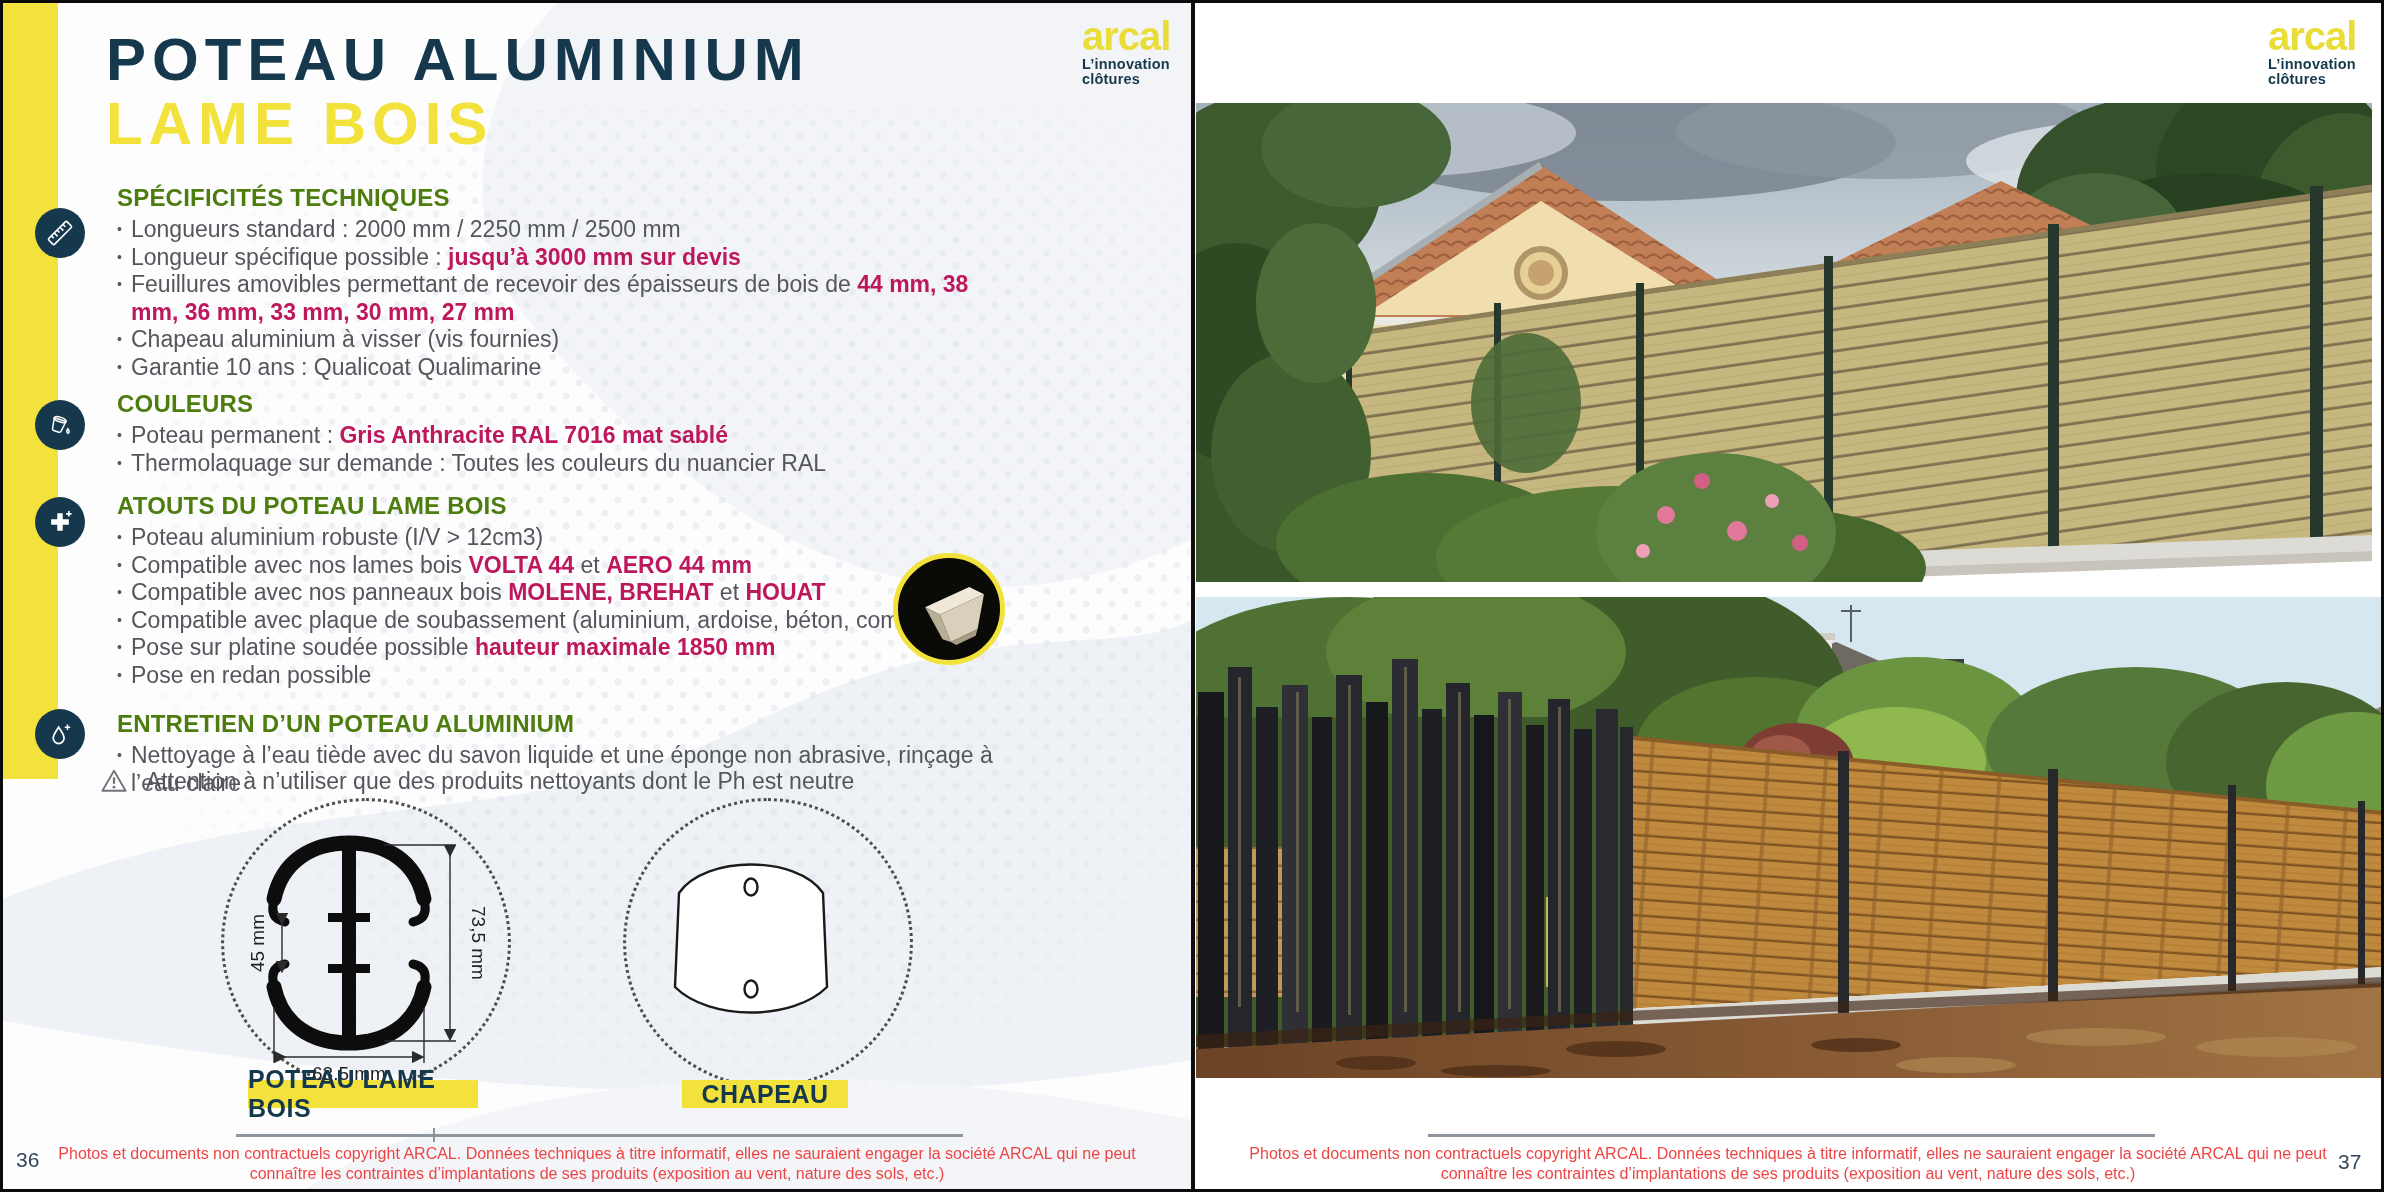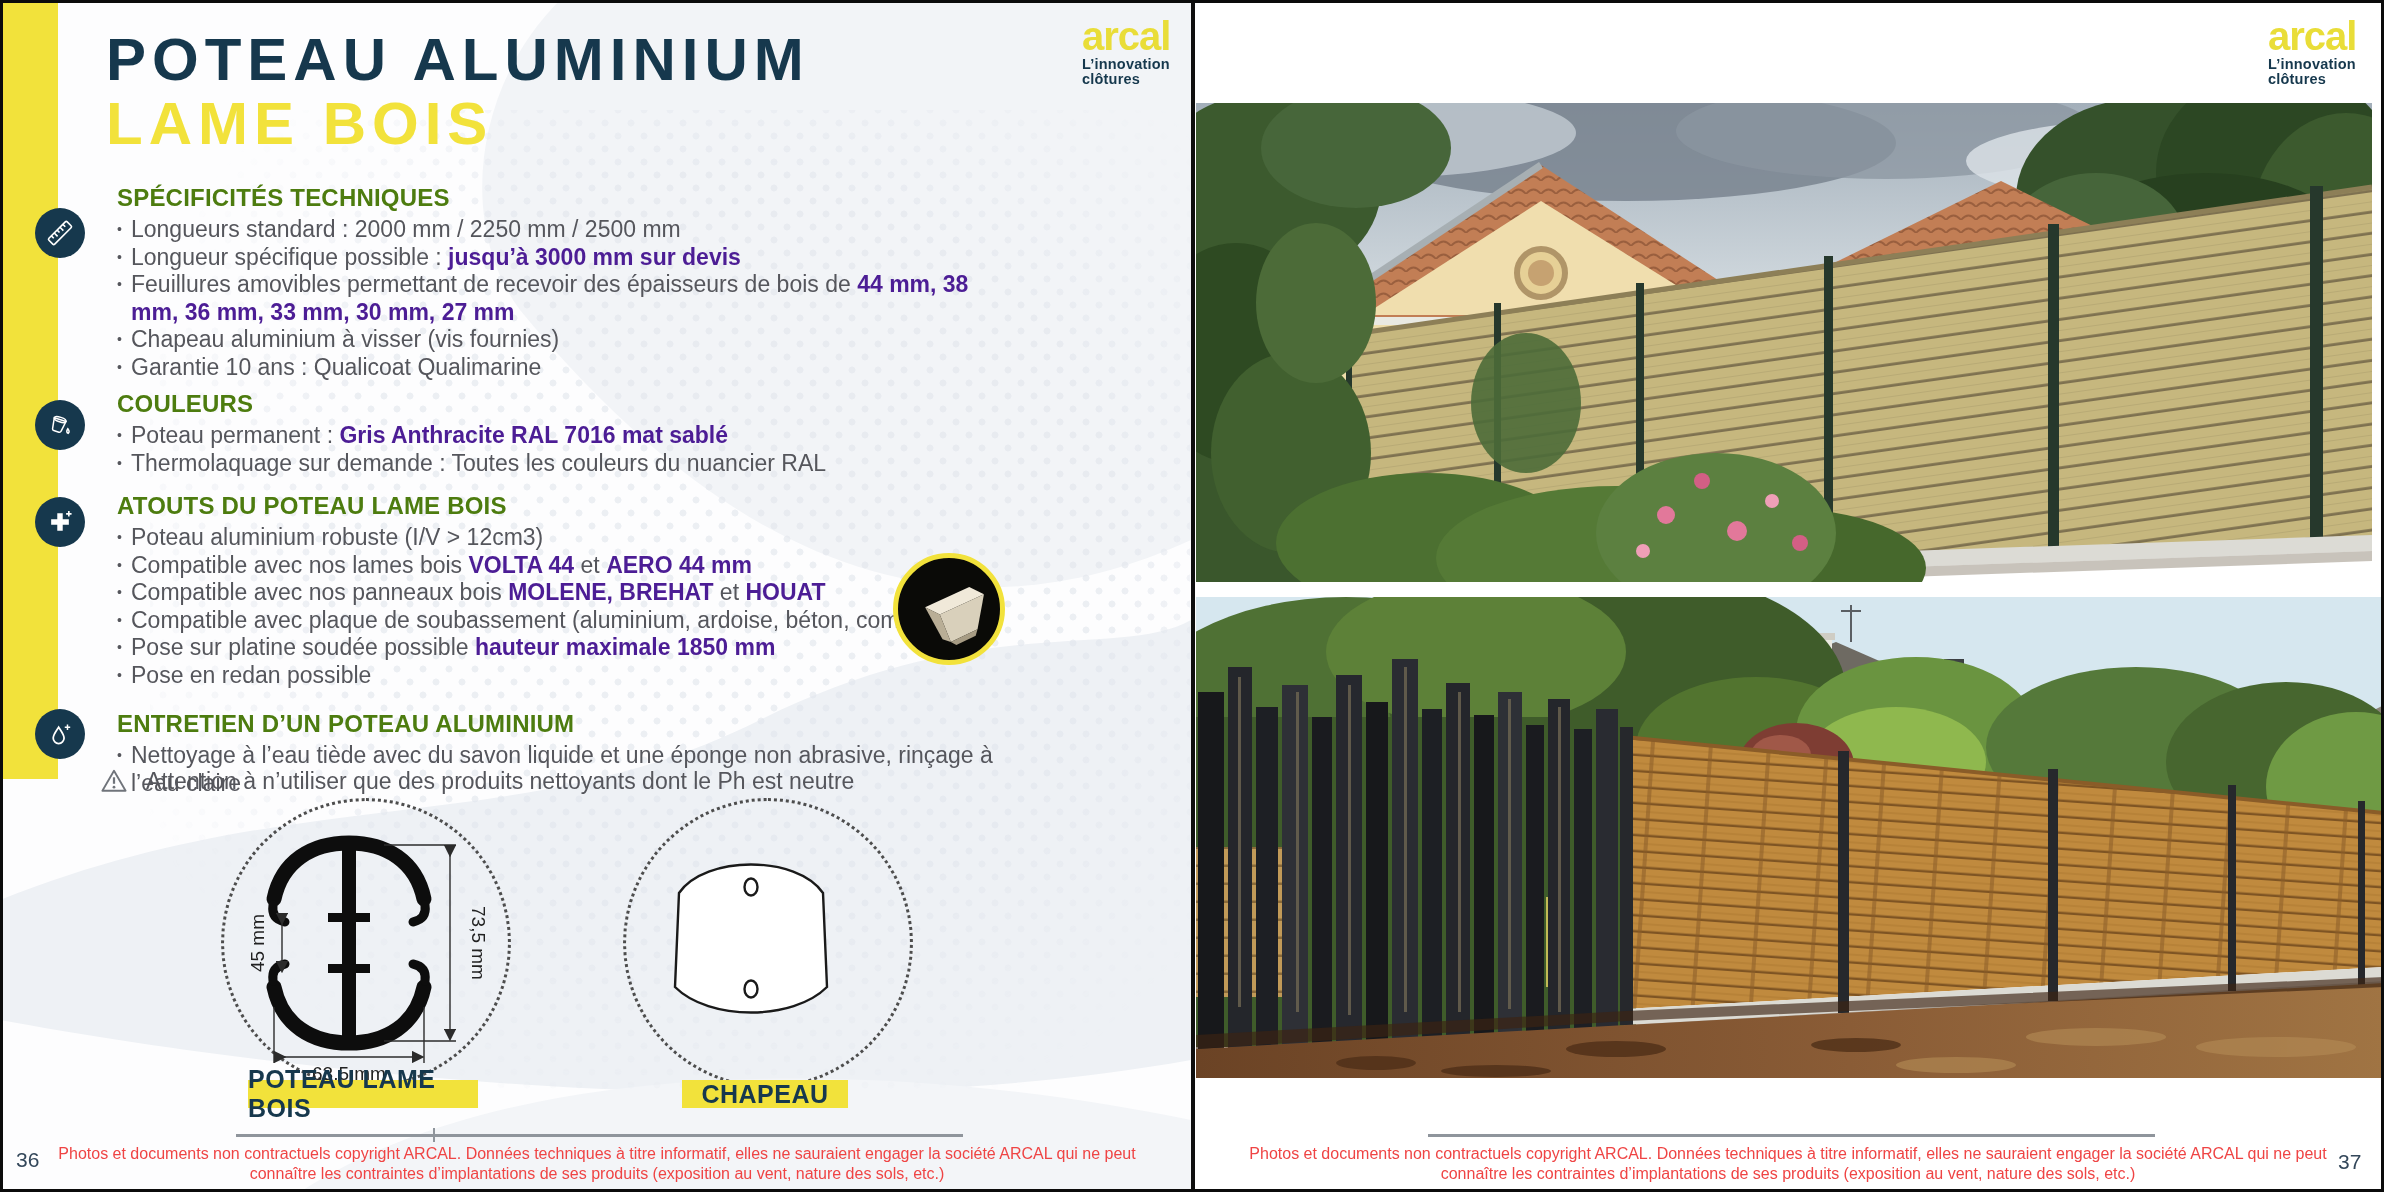--- a/index.html
+++ b/index.html
@@ -31,21 +31,21 @@
 
   .icon-badge{position:absolute;width:50px;height:50px;border-radius:50%;background:#16384d;z-index:4;
               display:flex;align-items:center;justify-content:center;}
   .icon-badge svg{width:34px;height:34px;}
 
   .sec{position:absolute;left:117px;width:920px;z-index:5;}
   .sec h3{margin:0;font-size:24px;font-weight:bold;color:#4d7c0f;letter-spacing:0.2px;}
   .sec ul{margin:4px 0 0 0;padding:0;list-style:none;font-size:23px;color:#55565c;line-height:27.5px;width:900px;}
   .sec ul li{position:relative;padding-left:14px;}
   .sec ul li::before{content:"•";position:absolute;left:0;top:0;font-size:14px;line-height:27.5px;color:#55565c;}
-  .sec ul li b{color:#4c1d95;}
+  .sec ul li b{color:#be185d;}
   .warning-row{position:absolute;left:100px;top:768px;z-index:5;display:flex;align-items:flex-start;gap:18px;
                font-size:23px;color:#55565c;}
   .warning-row svg{width:28px;height:26px;flex:0 0 auto;}
 
   .profile-badge{position:absolute;left:893px;top:553px;width:102px;height:102px;border-radius:50%;
                  background:#0a0a07;border:5px solid #f2e23b;z-index:5;display:flex;align-items:center;justify-content:center;}
 
   .diagram-circle{position:absolute;width:284px;height:284px;border:3px dotted #4d4d4d;border-radius:50%;
                   z-index:5;background:transparent;}
   .diagram-1{left:221px;top:798px;}

